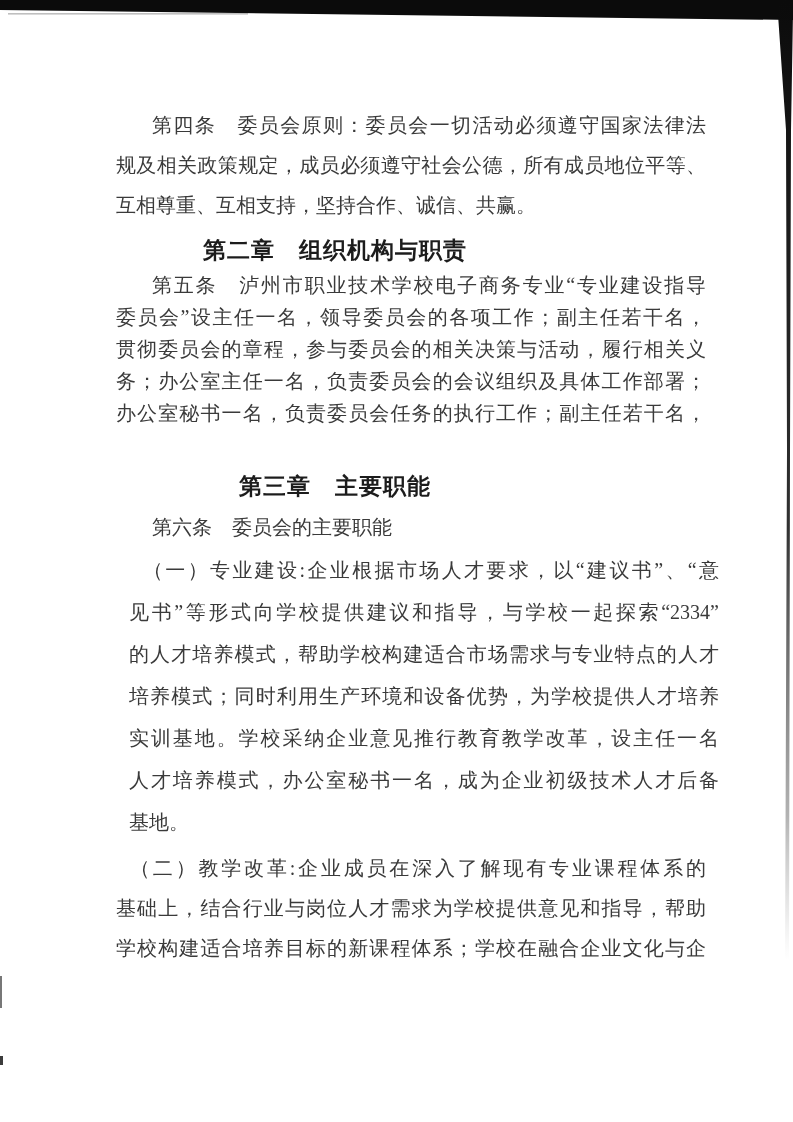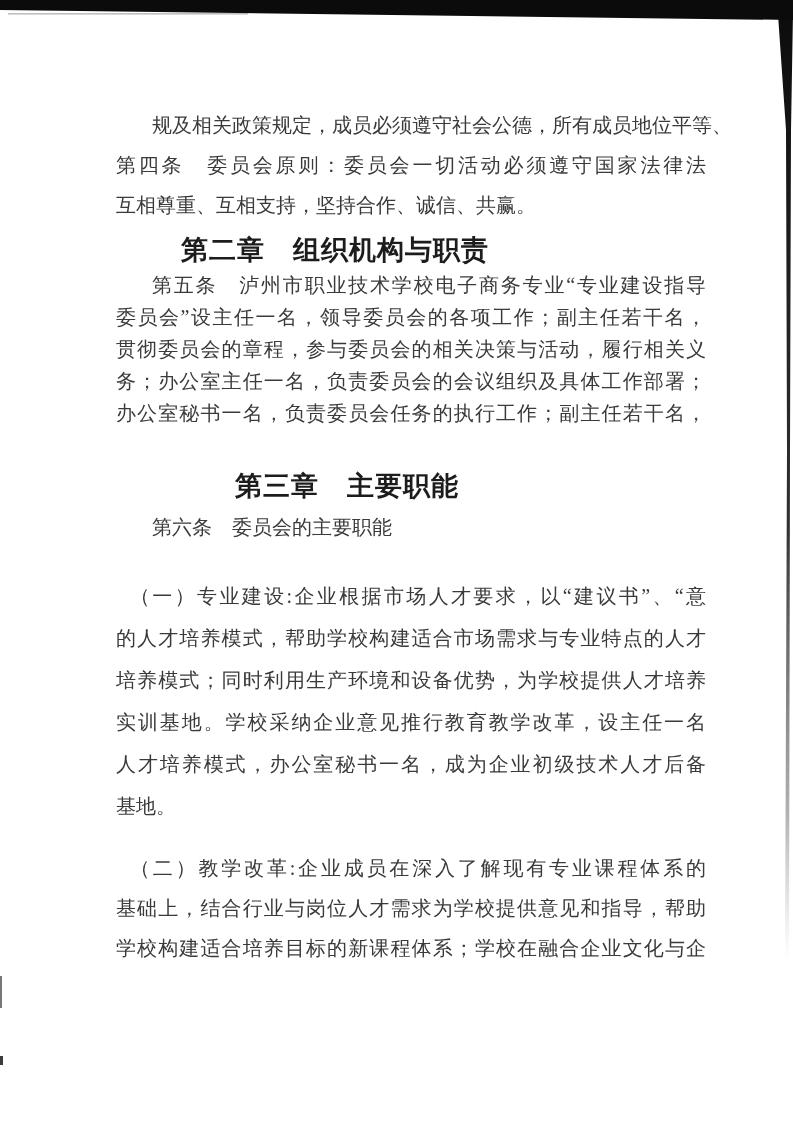--- a/index.html
+++ b/index.html
@@ -40,52 +40,52 @@
     white-space: normal;
   }
   .para.indent-2 .line:first-child { text-indent: 36px; }
   .para.indent-1 .line:first-child { text-indent: 14px; }
   .para1 { top: 105px; }
   .para1 .line { line-height: 40px; }
   .para2 { top: 269px; }
   .para2 .line { line-height: 32px; }
   .para3 { top: 507px; }
   .para3 .line { line-height: 40px; }
-  .para4 { top: 575px; }
+  .para4 { top: 549px; margin-left: 13px; }
   .para4 .line { line-height: 42px; }
   .para5 { top: 848px; }
   .para5 .line { line-height: 40px; }
   .chapter {
     position: absolute;
     left: 0; width: 670px;
     margin: 0;
     text-align: center;
     font-family: "Liberation Sans", "DejaVu Sans", sans-serif;
     font-weight: 700;
-    font-size: 27px;
+    font-size: 23px;
     line-height: 28px;
     color: var(--heading_ink);
     letter-spacing: 1px;
   }
   .ch2 { top: 236px; }
-  .ch3 { top: 472px; padding-left: 12px; }
+  .ch3 { top: 472px; }
   .artifacts {
     position: absolute;
     left: 0; top: 0;
     pointer-events: none;
   }
 </style>
 </head>
 <body>
 
 <div class="page">
 
   <div class="para indent-2 para1">
+      <div class="line">第四条　委员会原则：委员会一切活动必须遵守国家法律法</div>
       <div class="line">规及相关政策规定，成员必须遵守社会公德，所有成员地位平等、</div>
-      <div class="line">第四条　委员会原则：委员会一切活动必须遵守国家法律法</div>
       <div class="line no-justify">互相尊重、互相支持，坚持合作、诚信、共赢。</div>
     </div>
 
   <h2 class="chapter ch2">第二章　组织机构与职责</h2>
 
   <div class="para indent-2 para2">
       <div class="line">第五条　泸州市职业技术学校电子商务专业“专业建设指导</div>
       <div class="line">委员会”设主任一名，领导委员会的各项工作；副主任若干名，</div>
       <div class="line">贯彻委员会的章程，参与委员会的相关决策与活动，履行相关义</div>
       <div class="line">务；办公室主任一名，负责委员会的会议组织及具体工作部署；</div>
@@ -93,20 +93,21 @@
     </div>
 
   <h2 class="chapter ch3">第三章　主要职能</h2>
 
   <div class="para indent-2 para3">
       <div class="line no-justify">第六条　委员会的主要职能</div>
     </div>
 
   <div class="para indent-1 para4">
       <div class="line">（一）专业建设:企业根据市场人才要求，以“建议书”、“意</div>
+      <div class="line">见书”等形式向学校提供建议和指导，与学校一起探索“2334”</div>
       <div class="line">的人才培养模式，帮助学校构建适合市场需求与专业特点的人才</div>
       <div class="line">培养模式；同时利用生产环境和设备优势，为学校提供人才培养</div>
       <div class="line">实训基地。学校采纳企业意见推行教育教学改革，设主任一名</div>
       <div class="line">人才培养模式，办公室秘书一名，成为企业初级技术人才后备</div>
       <div class="line no-justify">基地。</div>
     </div>
 
   <div class="para indent-1 para5">
       <div class="line">（二）教学改革:企业成员在深入了解现有专业课程体系的</div>
       <div class="line">基础上，结合行业与岗位人才需求为学校提供意见和指导，帮助</div>

